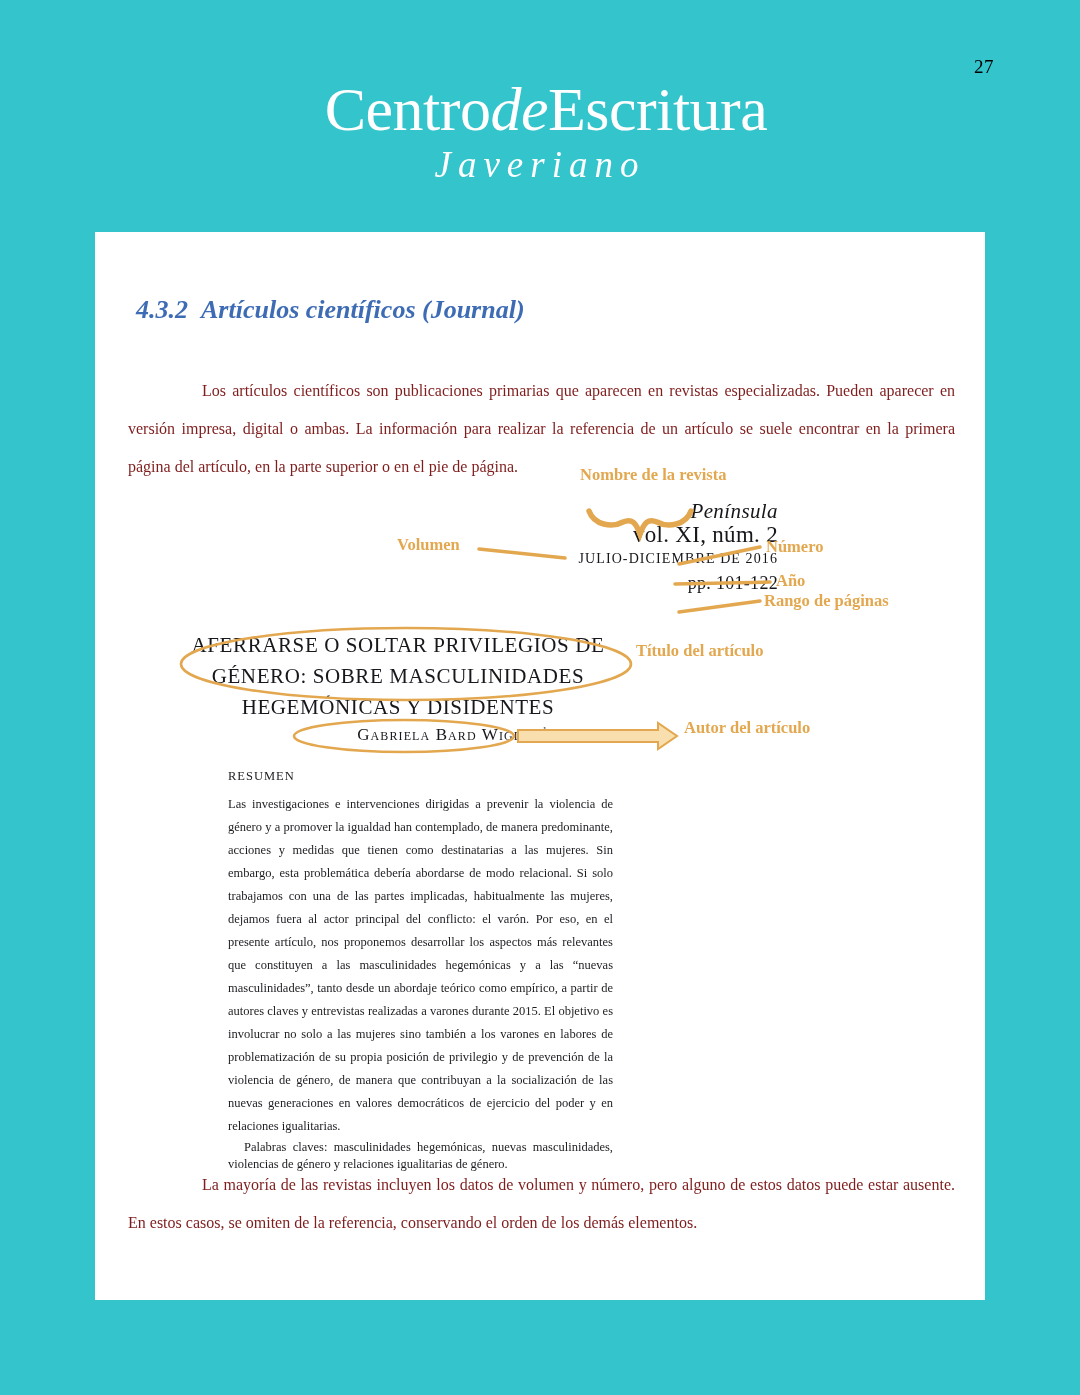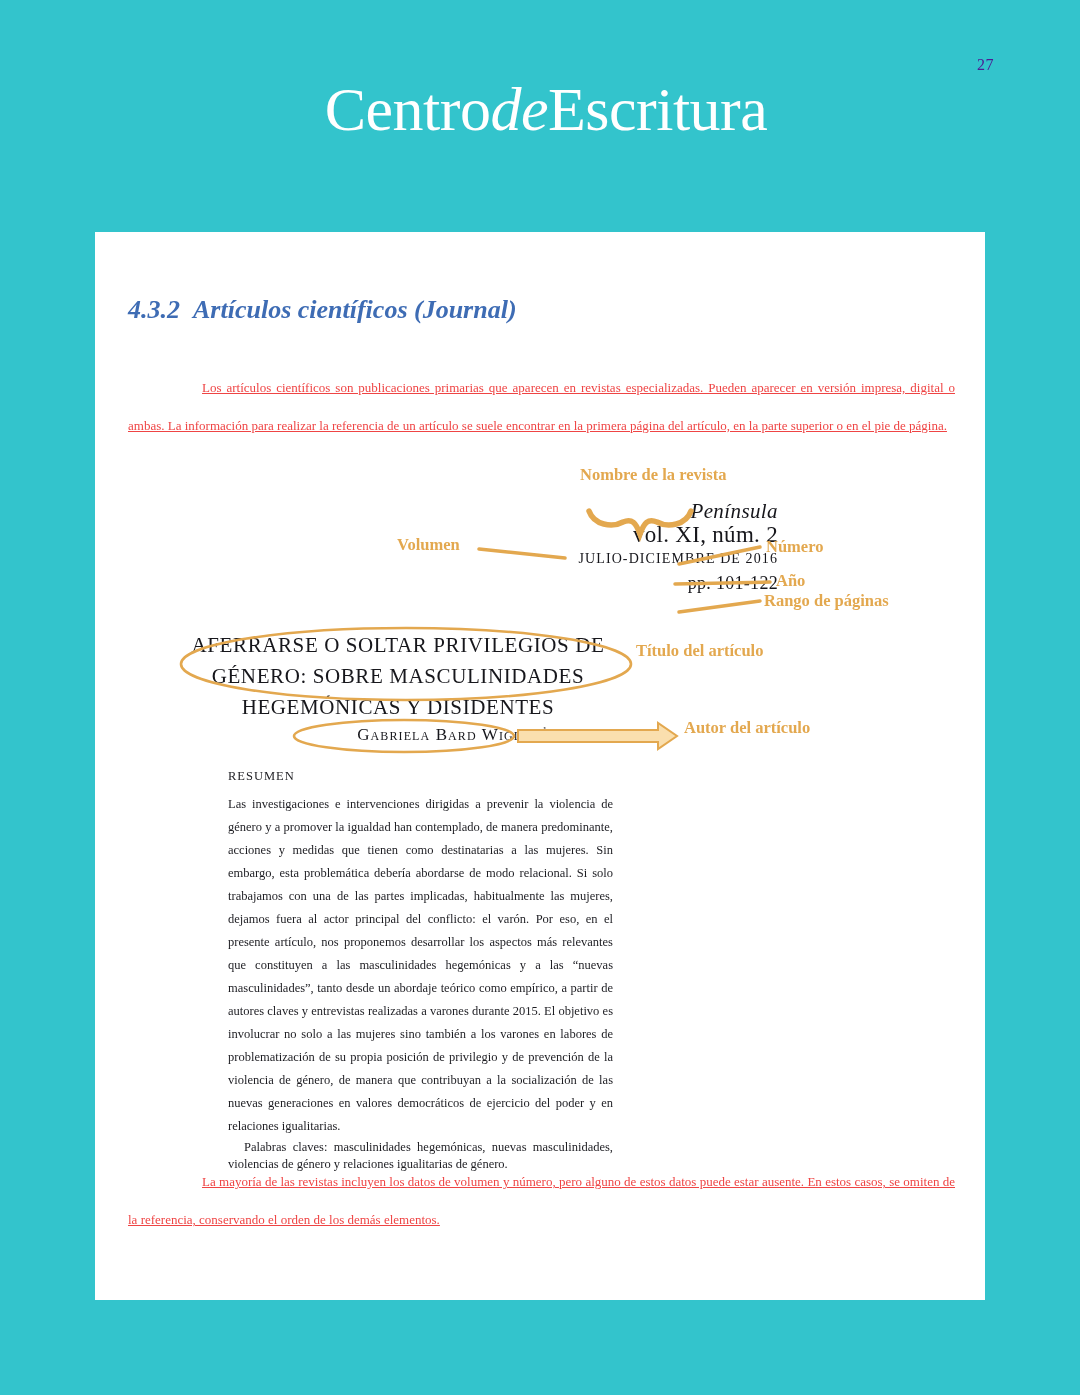--- a/index.html
+++ b/index.html
@@ -20,22 +20,22 @@
     position: absolute;
     left: 0; top: 0;
     width: 1080px;
     height: 232px;
     background: #33c4cc;
   }
   #page-number {
     position: absolute;
     right: 86px;
     top: 56px;
-    color: #4c1d95;
-    font-size: 16px;
+    color: #000000;
+    font-size: 19px;
     font-family: "Liberation Serif", serif;
     letter-spacing: 0.5px;
   }
   #logo {
     position: absolute;
     left: 0; right: 0;
     top: 78px;
     text-align: center;
     color: #ffffff;
     line-height: 1;
@@ -74,34 +74,33 @@
     position: absolute;
     left: 33px;
     top: 63px;
     color: #3e6cb4;
     font-size: 26px;
     font-weight: bold;
     font-style: italic;
     font-family: "Liberation Serif", serif;
     white-space: nowrap;
   }
-  #section-heading .num { margin-right: 13px; }
+  #section-heading .num { margin-right: 13px; margin-left: 8px; }
 
   
   .body-par {
     position: absolute;
     left: 33px;
     width: 827px;
-    font-size: 13px;
+    font-size: 16px;
     line-height: 38px;
-    color: #ef4444;
+    color: #7f1d1d;
     text-align: justify;
     text-indent: 74px;
     font-family: "Liberation Serif", serif;
-    text-decoration: underline;
   }
   #par-intro { top: 124px; }
   #par-outro { top: 918px; }
 
   
   #figure {
     position: absolute;
     left: 33px;
     top: 230px;
     width: 827px;
@@ -245,20 +244,21 @@
     overflow: visible;
   }
 </style>
 </head>
 <body>
 
 <div id="banner">
   <div id="page-number">27</div>
   <div id="logo">
     <div id="logo-line1"><span>Centro</span><span class="de">de</span><span>Escritura</span></div>
+    <div id="logo-line2">Javeriano</div>
   </div>
 </div>
 
 <div id="page-card">
 
   <div id="section-heading">
     <span class="num">4.3.2</span><span>Artículos científicos (Journal)</span>
   </div>
 
   <p class="body-par" id="par-intro">Los artículos científicos son publicaciones primarias que aparecen en revistas especializadas. Pueden aparecer en versión impresa, digital o ambas. La información para realizar la referencia de un artículo se suele encontrar en la primera página del artículo, en la parte superior o en el pie de página.</p>

